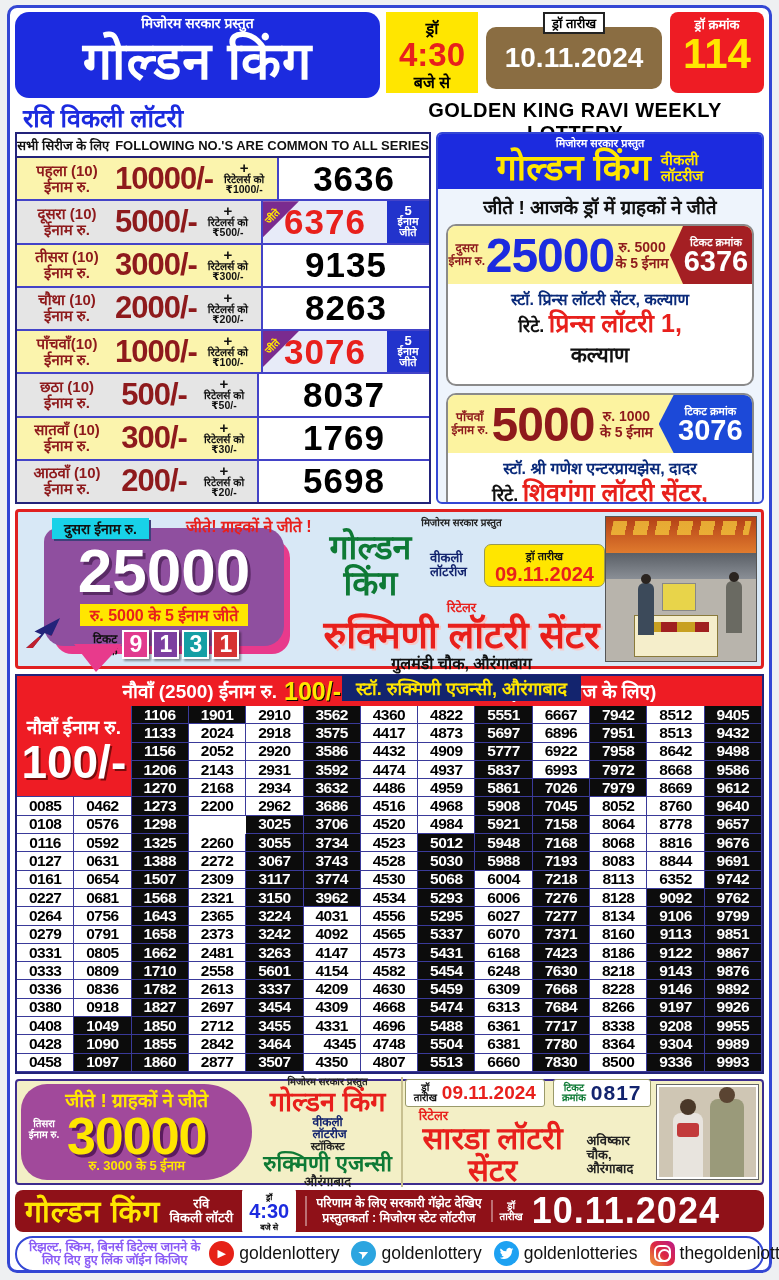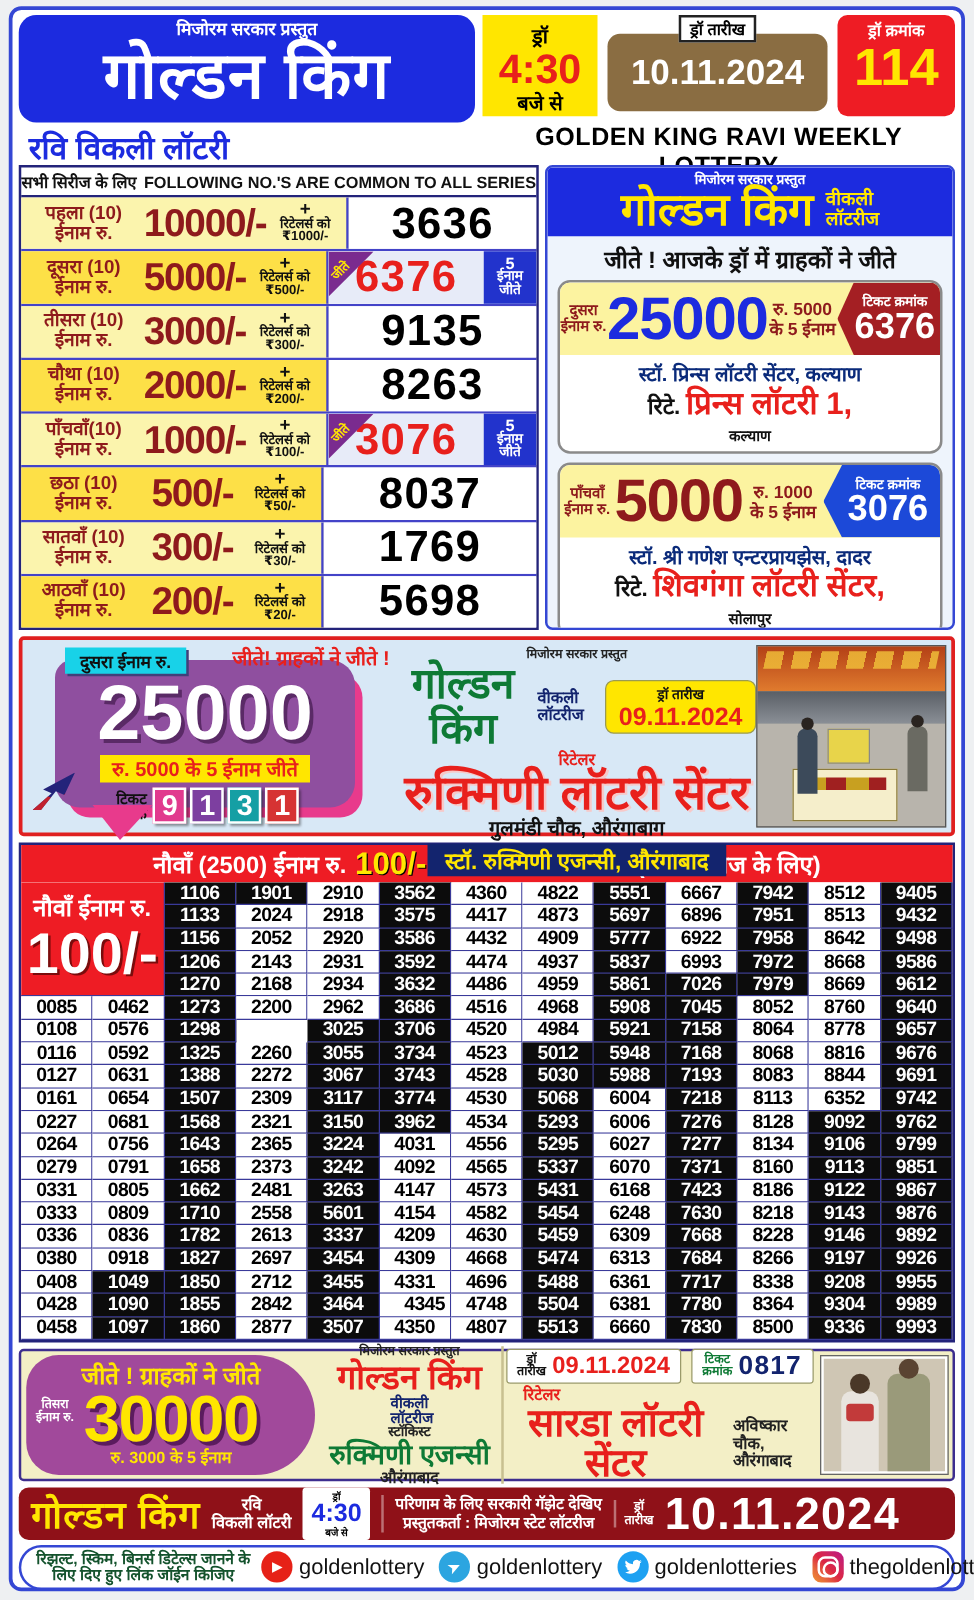--- a/index.html
+++ b/index.html
@@ -27,21 +27,21 @@
   .eng-title{text-align:center;font-weight:bold;font-size:20px;padding-top:6px;color:#000;letter-spacing:.5px;}
 
   
   .main-cols{display:flex;margin-top:2px;height:372px;gap:5px;}
   .left-col{width:416px;display:flex;flex-direction:column;border:2px solid #23237a;}
   .series-strip{height:24px;font-weight:bold;font-size:13px;display:flex;align-items:center;justify-content:center;gap:6px;border-bottom:2px solid #23237a;color:#111;white-space:nowrap;}
   .prize-table{flex:1;display:flex;flex-direction:column;}
   .prow{flex:1;display:flex;border-bottom:2px solid #4343c8;}
   .prow:last-child{border-bottom:none;}
   .lab{flex:1;display:flex;align-items:center;background:#fbf4ad;border-right:2px solid #4343c8;padding:0 2px;}
-  .prow.alt .lab{background:#fde047;}
+  .prow.alt .lab{background:#e5e5e5;}
   .rank{width:96px;text-align:center;font-weight:bold;color:#8e1a1c;font-size:15px;line-height:16px;}
   .amt{flex:1;text-align:center;color:#8e1a1c;font-weight:bold;font-size:31px;letter-spacing:-1px;}
   .ret{width:62px;font-size:10.5px;font-weight:bold;color:#111;text-align:center;line-height:10px;}
   .ret .plus{font-size:15px;}
   .res{width:170px;position:relative;display:flex;align-items:stretch;background:#fff;}
   .resnum{flex:1;display:flex;align-items:center;justify-content:center;font-size:35px;font-weight:bold;color:#000;letter-spacing:1px;}
   .prow.hl .resnum{background:#e7ebf8;color:#e8201c;}
   .rib{position:absolute;left:0;top:0;width:36px;height:36px;clip-path:polygon(0 0,100% 0,0 100%);background:#7a2b8f;z-index:2;}
   .rib span{position:absolute;left:1px;top:8px;transform:rotate(-45deg);color:#ffe600;font-size:10px;font-weight:bold;}
   .badge5{width:42px;background:#2233cc;color:#fff;text-align:center;font-weight:bold;display:flex;flex-direction:column;justify-content:center;line-height:11px;font-size:11px;}
@@ -62,21 +62,21 @@
   .wamt.blue{color:#1c2bdf;} .wamt.maroon{color:#8e1a1c;}
   .wnote{width:68px;font-size:14px;font-weight:bold;color:#8e1a1c;text-align:center;line-height:16px;}
   .wrib{width:98px;height:58px;clip-path:polygon(16% 0,100% 0,100% 100%,16% 100%,0 50%);color:#fff;text-align:center;display:flex;flex-direction:column;justify-content:center;padding-left:10px;}
   .wrib.red{background:#a41f23;} .wrib.blue{background:#1c49d8;}
   .wrib .tl{font-size:11px;font-weight:bold;line-height:12px;}
   .wrib .tv{font-size:29px;font-weight:bold;line-height:27px;}
   .wsto{text-align:center;color:#0a2a7a;font-weight:bold;font-size:16px;padding-top:4px;}
   .wret{text-align:center;line-height:26px;}
   .wret .pre{color:#111;font-size:18px;font-weight:bold;}
   .wret .nm{color:#e8201c;font-size:25px;font-weight:bold;}
-  .wcity{text-align:center;font-weight:bold;font-size:12px;color:#111;padding-bottom:4px;}
+  .wcity{text-align:center;font-weight:bold;font-size:21px;color:#111;padding-bottom:16px;}
 
   
   .mid{height:160px;border:3px solid #e02020;background:#d8e8f6;margin-top:5px;display:flex;position:relative;border-radius:4px;}
   .jeete-line{position:absolute;top:3px;left:168px;color:#e8201c;font-weight:bold;font-size:16px;z-index:5;}
   .blob-wrap{width:300px;position:relative;}
   .blob{position:absolute;left:26px;top:16px;width:240px;height:118px;background:#8f4f9f;border-radius:14px 20px 20px 20px;box-shadow:8px 10px 0 -2px #e83a8c;text-align:center;}
   .blob:after{content:"";position:absolute;left:30px;bottom:-26px;border-left:22px solid transparent;border-right:26px solid transparent;border-top:28px solid #e83a8c;}
   .cyan-badge{position:absolute;top:-10px;left:8px;background:#18d2e8;font-weight:bold;font-size:14px;padding:1px 12px;color:#101010;box-shadow:2px 2px 0 #40407a;z-index:4;}
   .blob-amt{color:#fff;font-size:62px;font-weight:bold;line-height:66px;padding-top:10px;text-shadow:3px 3px 0 #5a2a66;}
   .yellow-note{background:#ffe600;color:#e8201c;font-weight:bold;font-size:16px;width:max-content;margin:0 auto;padding:0 10px;}
@@ -159,21 +159,21 @@
   .foot-sub{font-size:13px;font-weight:bold;line-height:14px;text-align:center;}
   .foot-time{background:#fff;color:#1c2bdf;text-align:center;border-radius:3px;padding:1px 7px;line-height:9px;}
   .foot-time .tl{color:#000;font-size:8px;font-weight:bold;line-height:8px;}
   .foot-time .t{font-size:20px;font-weight:bold;line-height:18px;}
   .foot-mid{border-left:2px solid #ffffff66;padding-left:9px;font-size:12.5px;font-weight:bold;text-align:center;line-height:15px;white-space:nowrap;}
   .foot-dlabel{font-size:10px;font-weight:bold;text-align:center;line-height:11px;border-left:2px solid #ffffff66;padding-left:7px;}
   .foot-date{font-size:36px;font-weight:bold;letter-spacing:1px;line-height:36px;}
 
   
   .social{margin-top:4px;border:2px solid #3447d4;border-radius:18px;height:36px;display:flex;align-items:center;padding:0 12px;gap:9px;background:#fff;}
-  .social-note{color:#14532d;font-weight:bold;font-size:12.5px;line-height:13px;text-align:center;white-space:nowrap;}
+  .social-note{color:#8b5cf6;font-weight:bold;font-size:12.5px;line-height:13px;text-align:center;white-space:nowrap;}
   .slink{display:flex;align-items:center;gap:5px;font-size:17.5px;color:#111;}
   .ic{width:25px;height:25px;border-radius:50%;display:flex;align-items:center;justify-content:center;color:#fff;font-size:11px;flex:none;}
   .ic-yt{background:#e62117;}
   .ic-tg{background:#2ca5e0;}
   .ic-tg span{display:inline-block;transform:rotate(-25deg);font-size:13px;margin-left:-2px;}
   .ic-tw{background:#1da1f2;}
   .ic-ig{background:linear-gradient(45deg,#f09433,#e6683c,#dc2743,#cc2366,#bc1888);border-radius:7px;position:relative;}
   .ic-ig:before{content:"";position:absolute;inset:4px;border:2px solid #fff;border-radius:6px;}
   .ic-ig:after{content:"";position:absolute;top:8px;left:8px;width:9px;height:9px;border:2px solid #fff;border-radius:50%;}
 </style>

